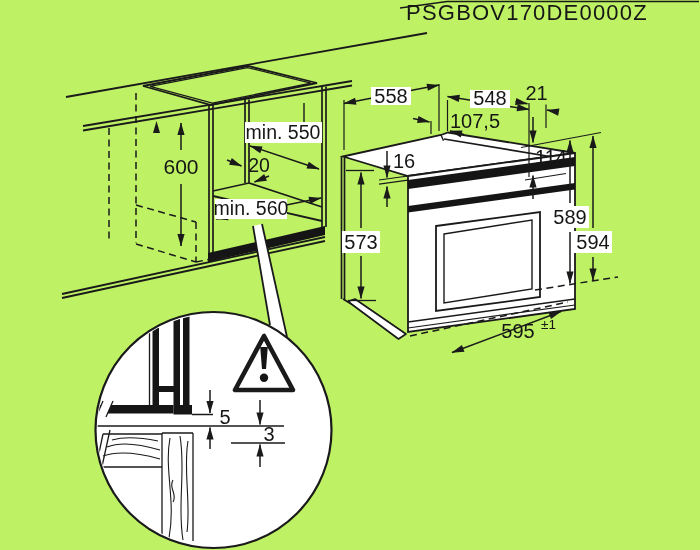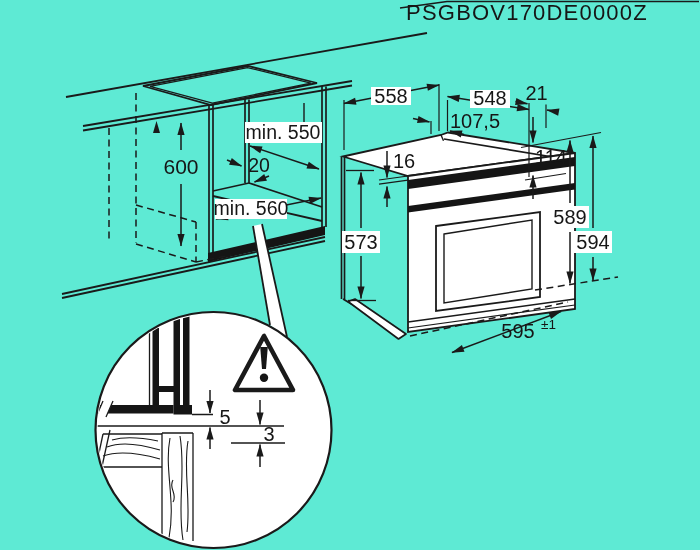--- a/index.html
+++ b/index.html
@@ -1,16 +1,16 @@
 <!DOCTYPE html>
 <html><head>
 <meta charset="utf-8">
 <style>
   html,body{margin:0;padding:0;background:#ffffff;}
-  .stage{position:relative;width:700px;height:550px;background:#5eead4;overflow:hidden;}
+  .stage{position:relative;width:700px;height:550px;background:#bef264;overflow:hidden;}
   svg{position:absolute;left:0;top:0;}
   .ln  {stroke:#1a1a1a;stroke-width:1.8;fill:none;}
   .ln17{stroke:#1a1a1a;stroke-width:1.7;fill:none;}
   .ln15{stroke:#1a1a1a;stroke-width:1.5;fill:none;}
   .ln14{stroke:#1a1a1a;stroke-width:1.4;fill:none;}
   .ln13{stroke:#1a1a1a;stroke-width:1.3;fill:none;}
   .ln12{stroke:#1a1a1a;stroke-width:1.2;fill:none;}
   .ln11{stroke:#1a1a1a;stroke-width:1.1;fill:none;}
   .dash{stroke:#1a1a1a;stroke-width:1.5;fill:none;stroke-dasharray:7 4.5;}
   .fb{fill:#151515;stroke:none;}

